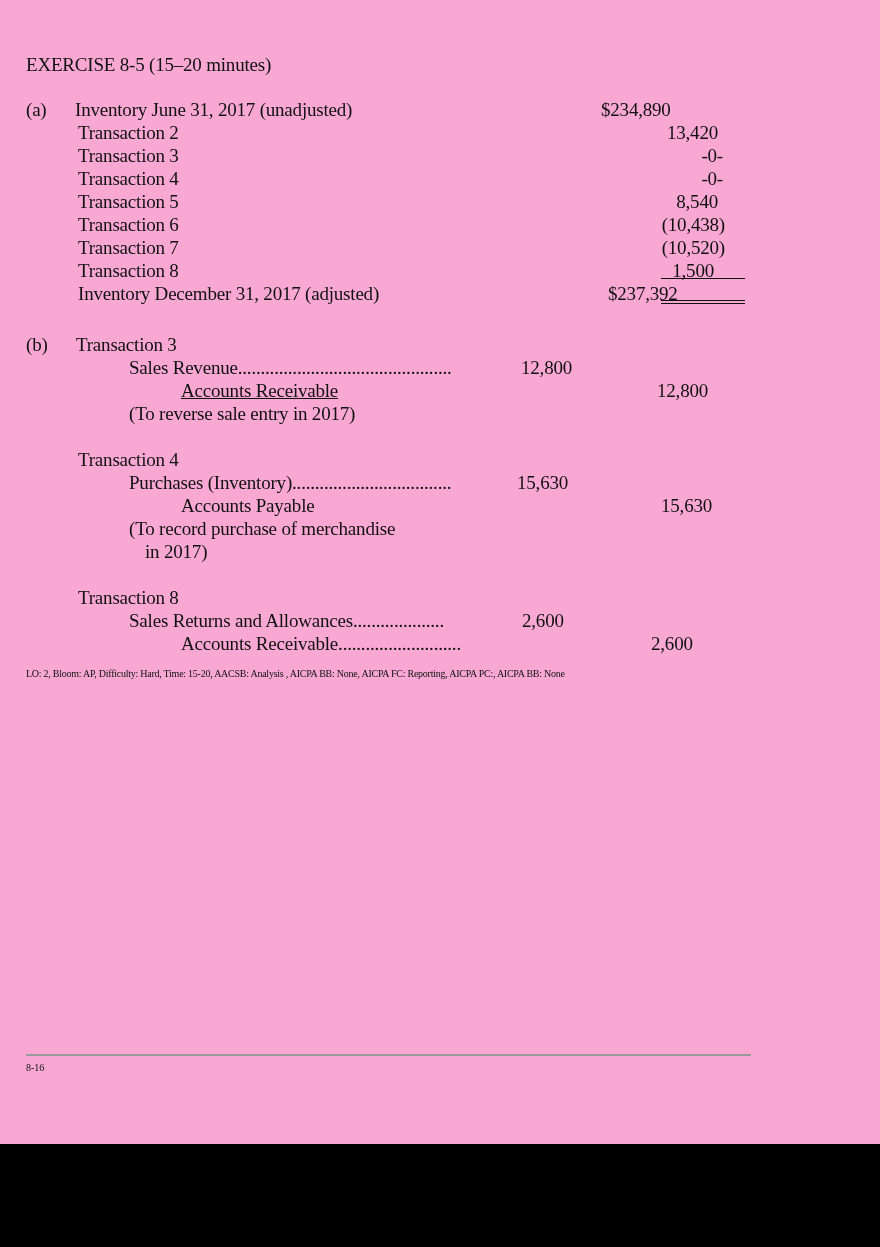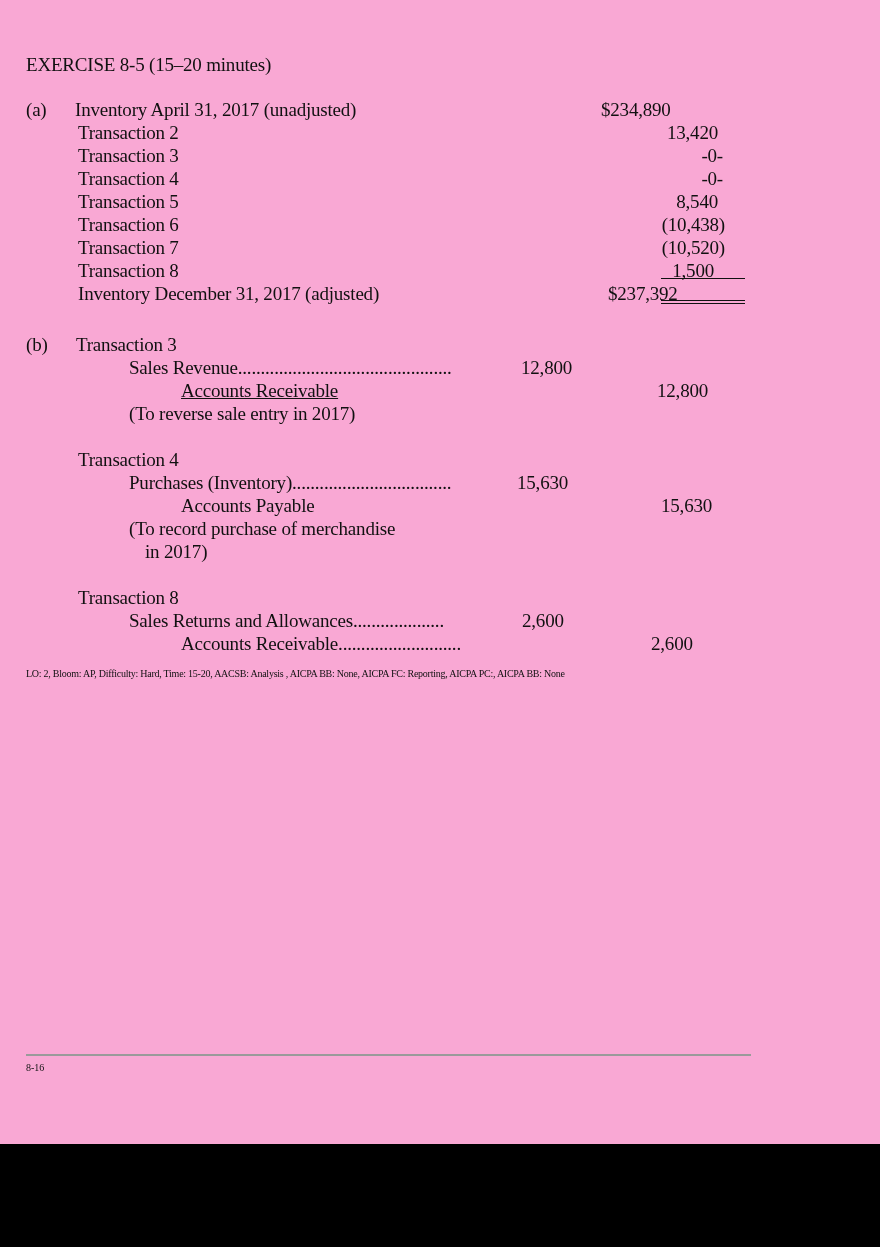--- a/index.html
+++ b/index.html
@@ -19,21 +19,21 @@
     .pagenum { position: absolute; left: 26px; top: 1059px; font-size: 10px; line-height: 18px; }
   </style>
 </head>
 <body>
 
 <div class="page">
 
   <div class="t title">EXERCISE 8-5 (15–20 minutes)</div>
 
   <div class="t" style="left:26px; top:99px;">(a)</div>
-  <div class="t" style="left:75px; top:99px;">Inventory April 31, 2017 (unadjusted)</div>
+  <div class="t" style="left:75px; top:99px;">Inventory June 31, 2017 (unadjusted)</div>
   <div class="t" style="left:601px; top:99px;">$234,890</div>
 
   <div class="t" style="left:78px; top:122px;">Transaction 2</div>
   <div class="t r" style="right:162px; top:122px;">13,420</div>
 
   <div class="t" style="left:78px; top:145px;">Transaction 3</div>
   <div class="t r" style="right:157px; top:145px;">-0-</div>
 
   <div class="t" style="left:78px; top:168px;">Transaction 4</div>
   <div class="t r" style="right:157px; top:168px;">-0-</div>

